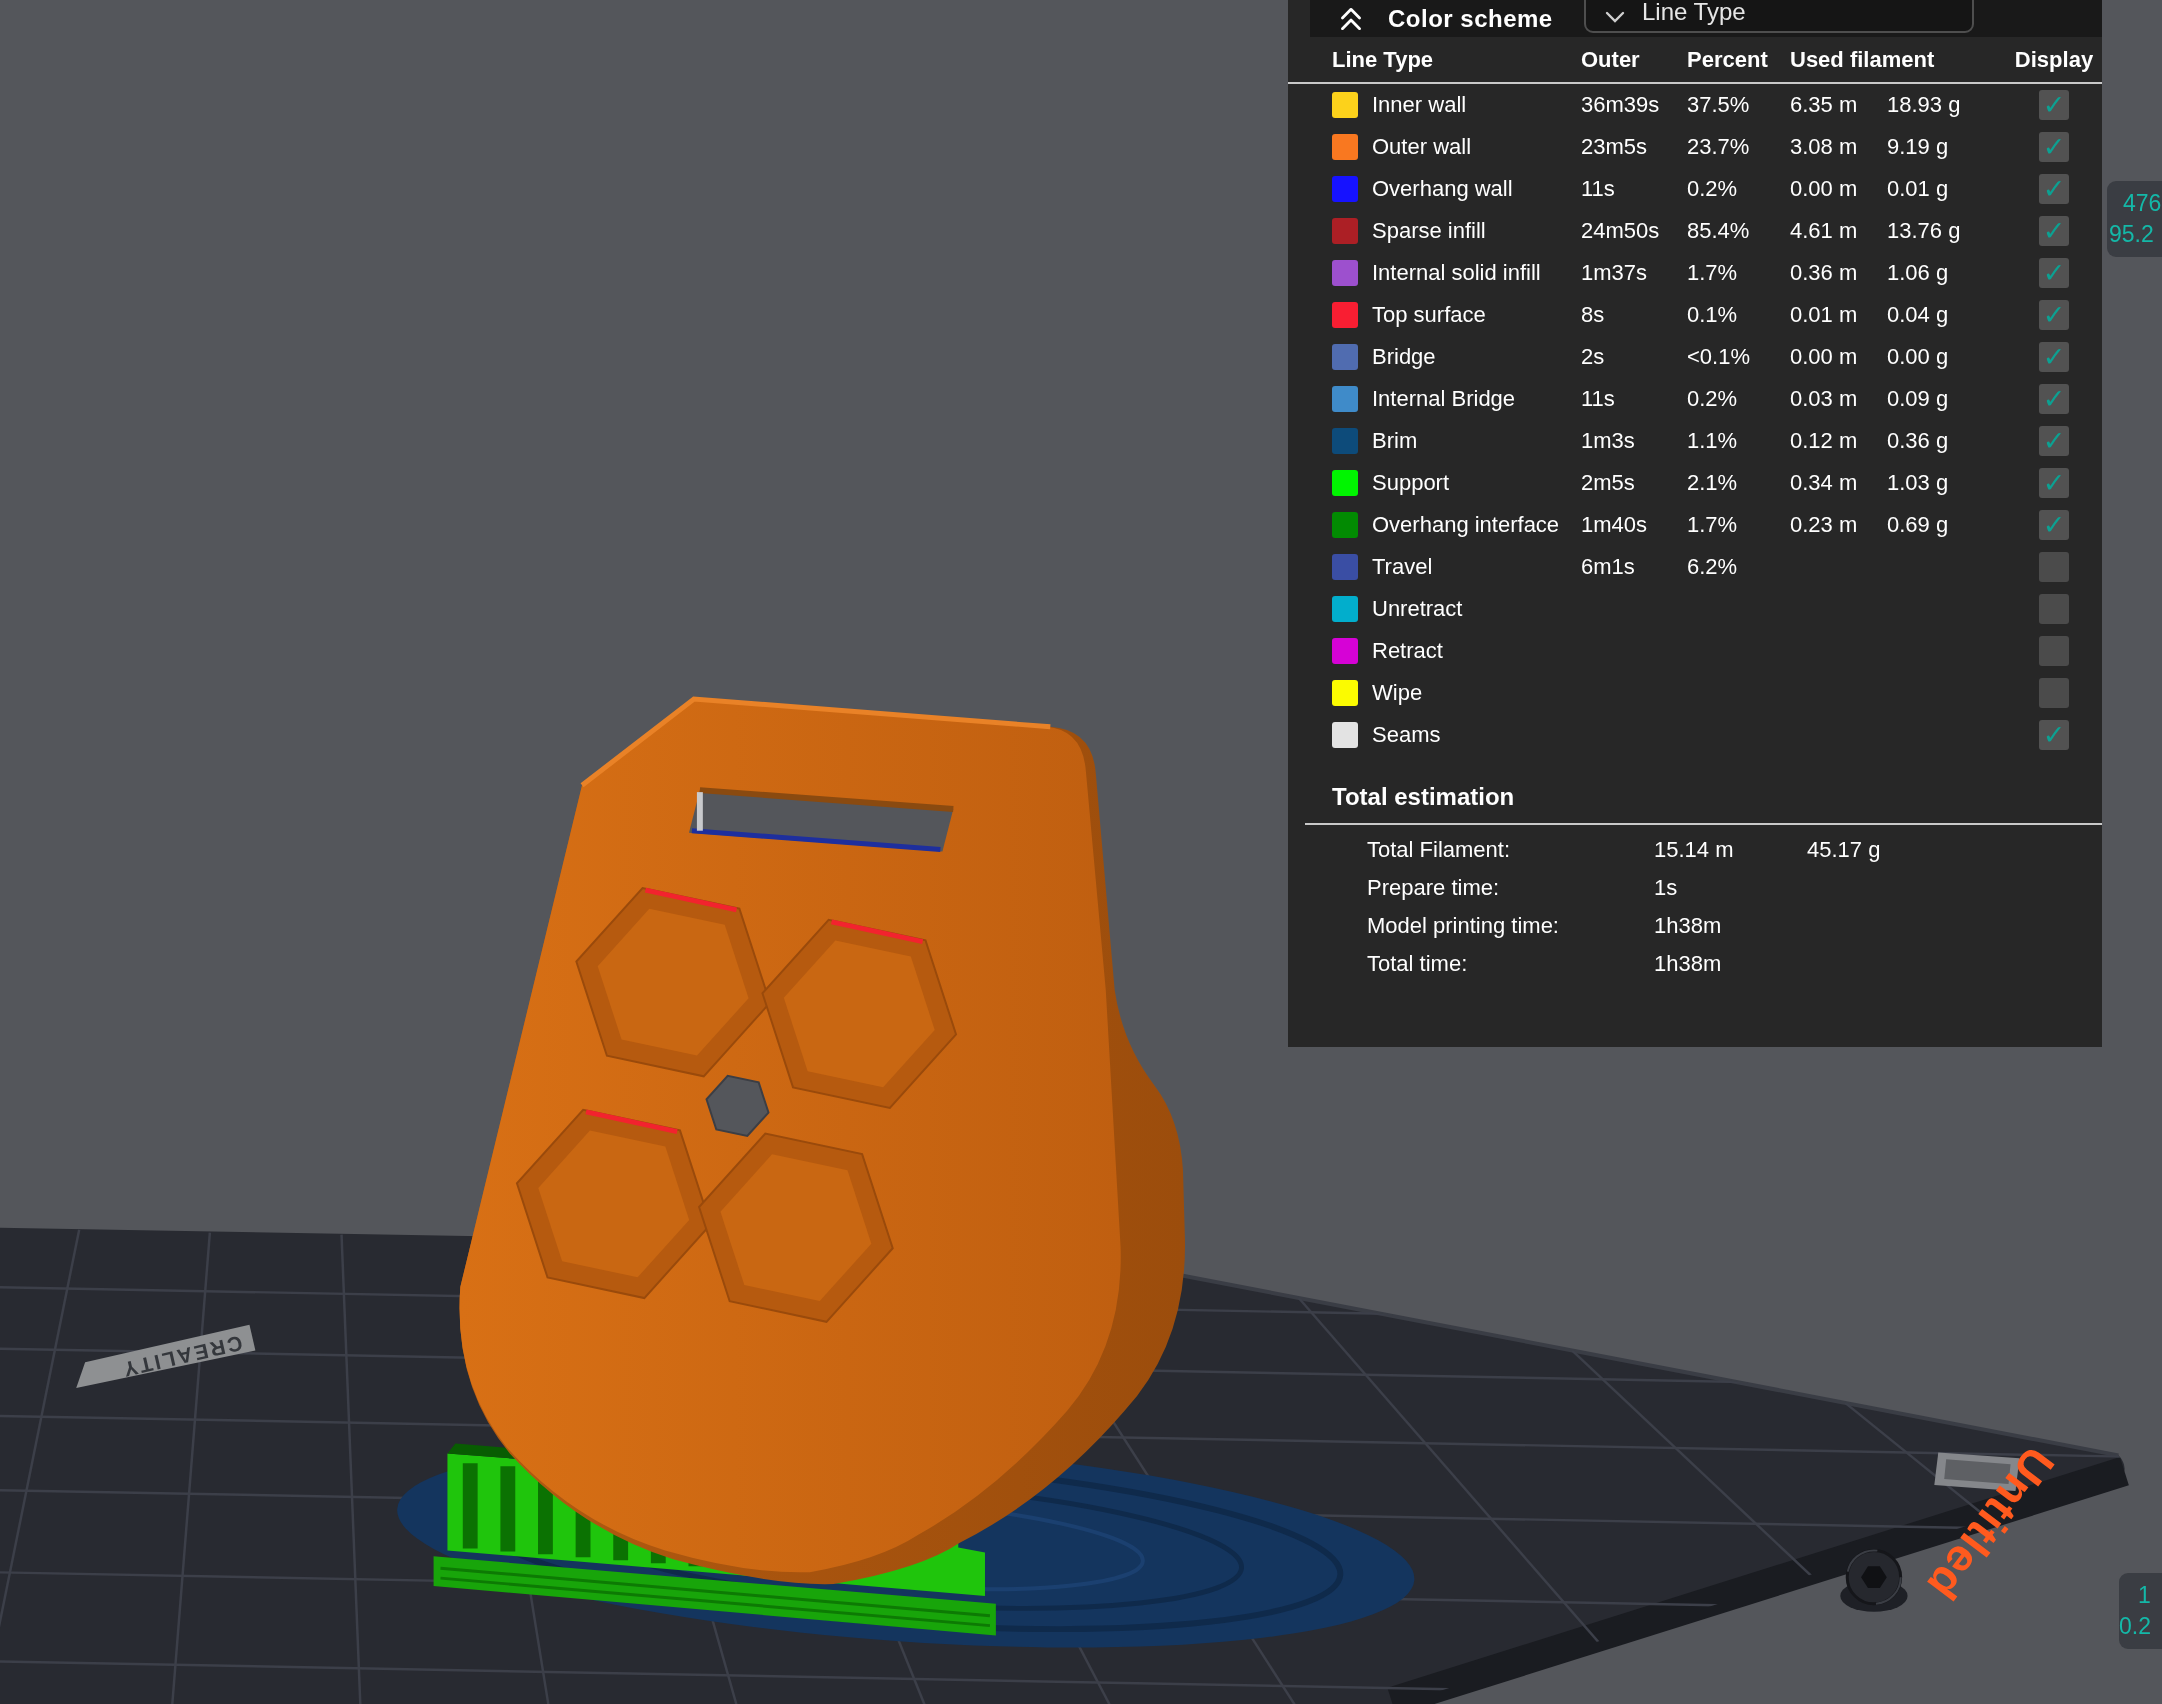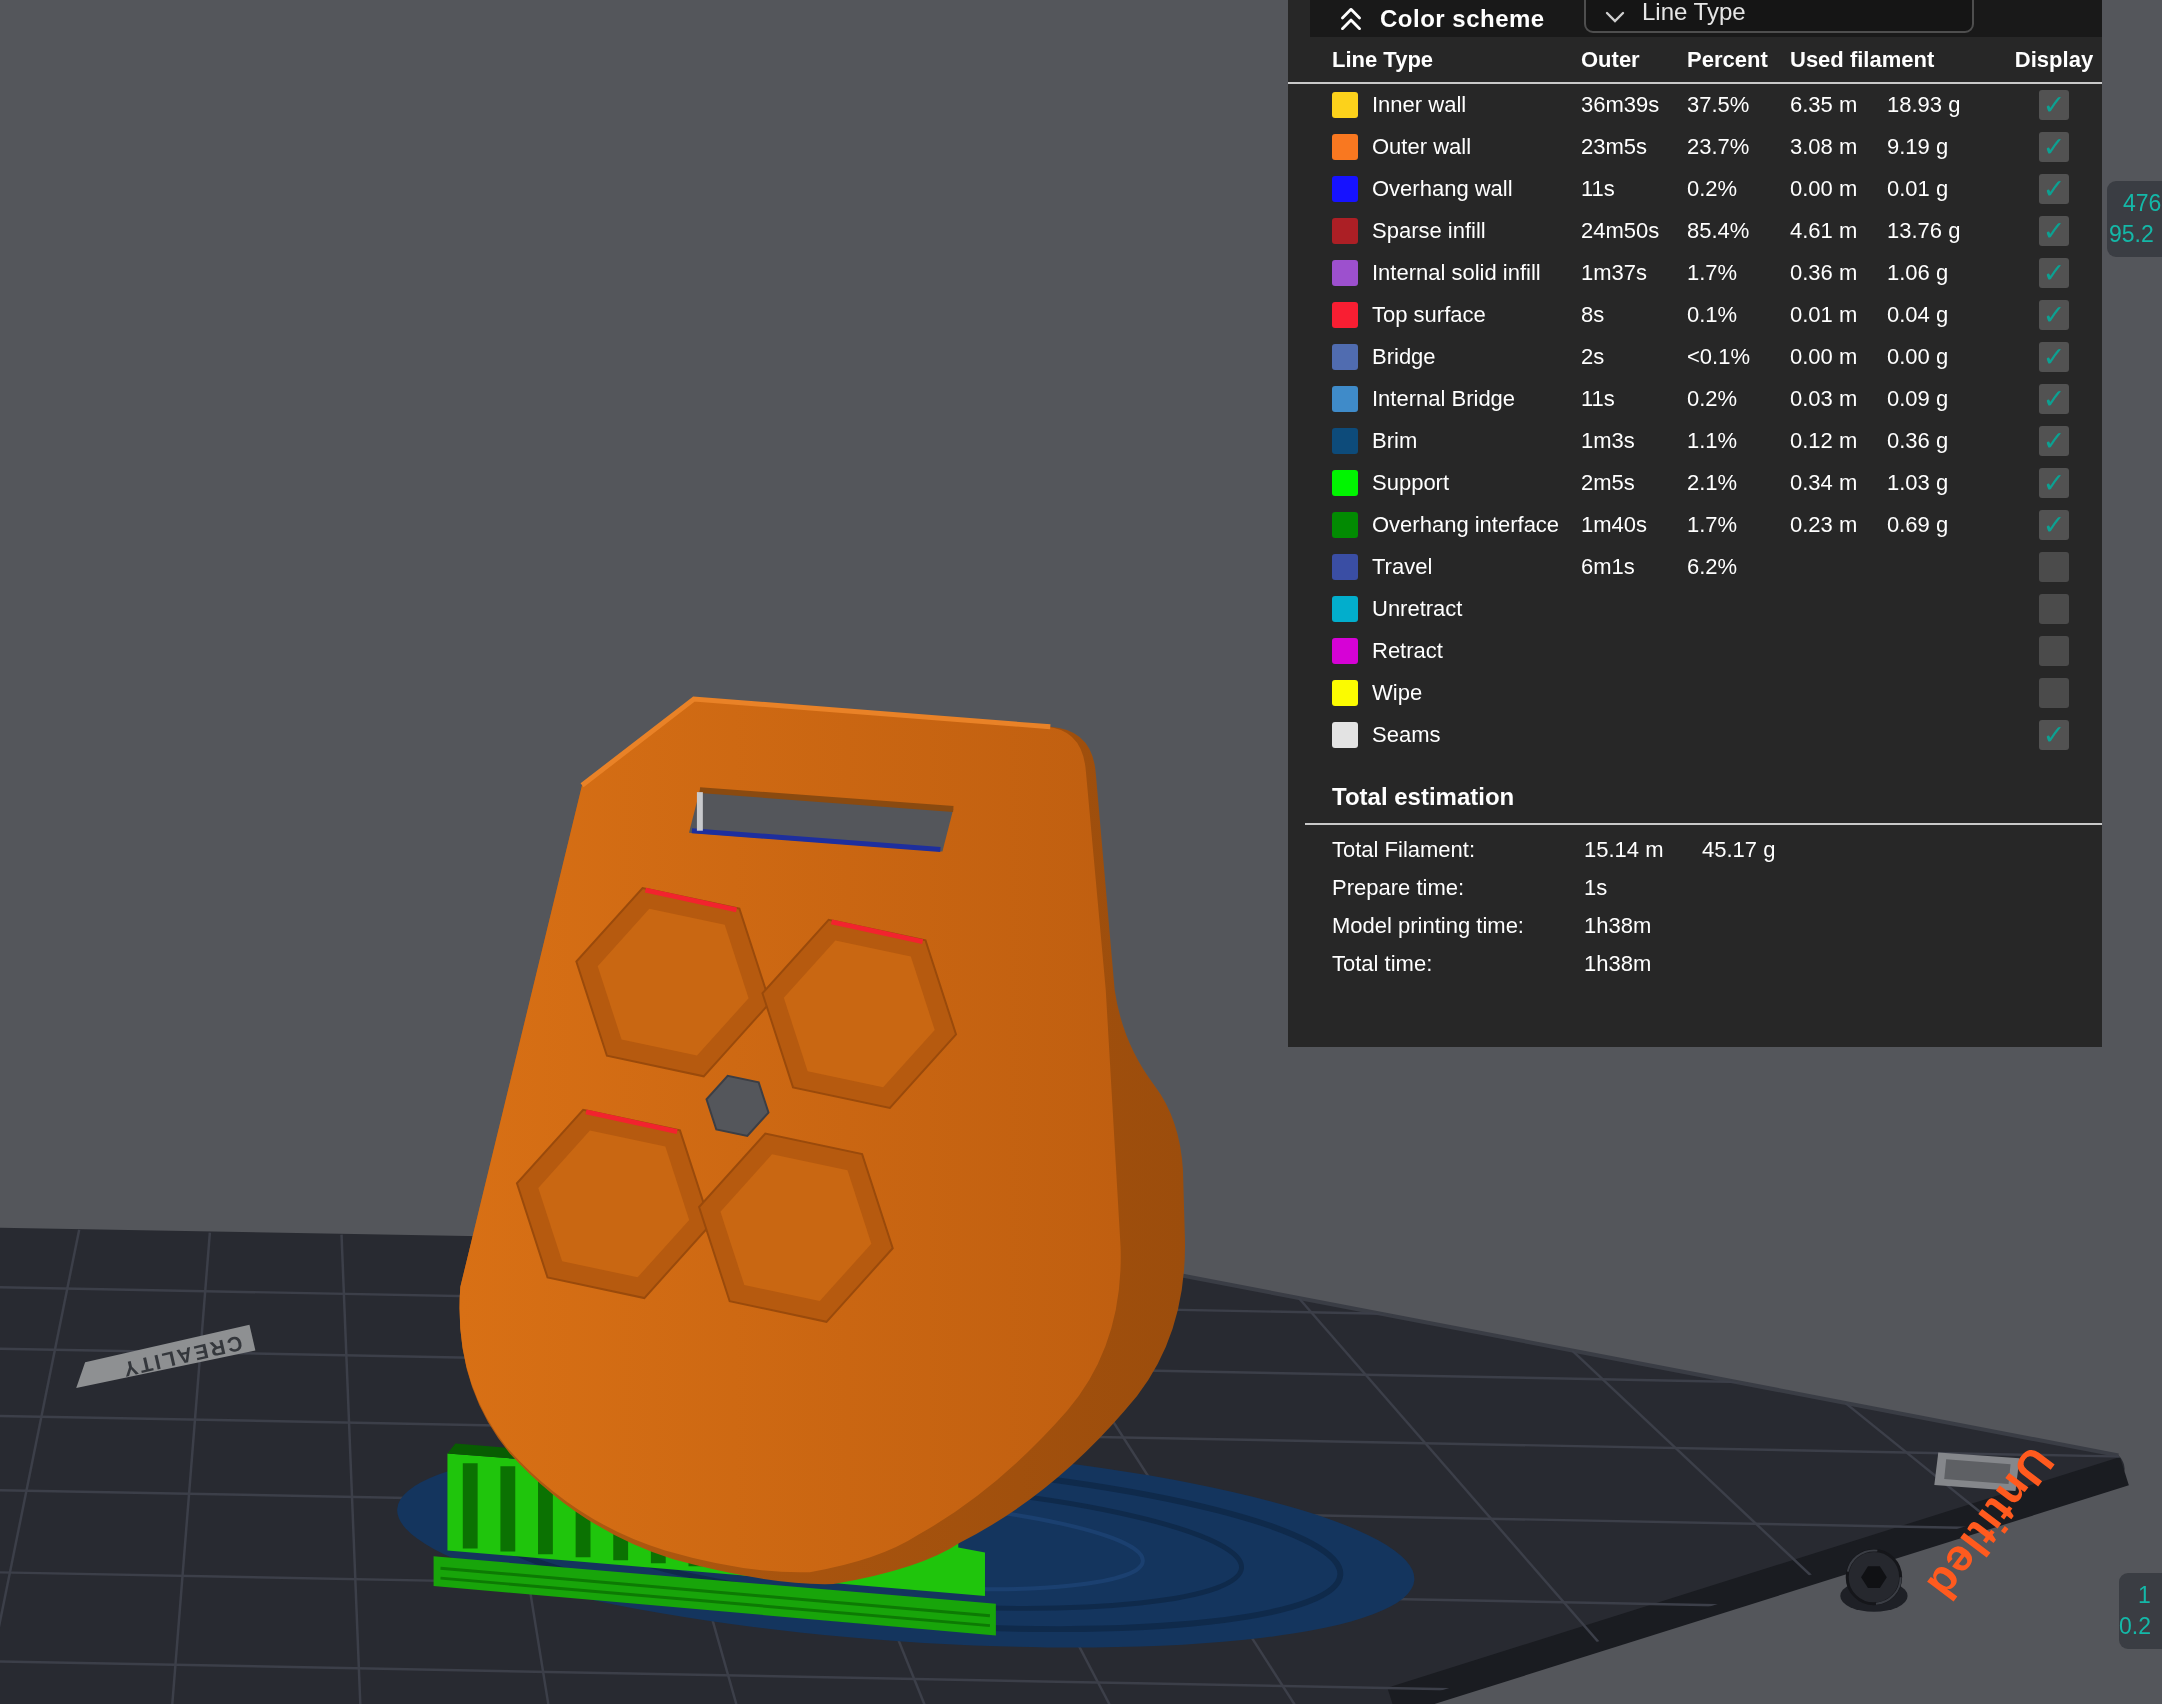--- a/index.html
+++ b/index.html
@@ -15,21 +15,21 @@
   
   .panel{
     position:absolute;left:1288px;top:0;width:814px;height:1047px;
     background:#272727;color:#fff;
   }
   .panel-headerbar{
     position:absolute;left:22px;top:0;right:0;height:37px;
     background:#191919;display:flex;align-items:center;
   }
   .collapse-icon{margin-left:24px;width:34px;height:30px;display:flex;align-items:center;justify-content:center;cursor:pointer;}
-  .panel-title{font-size:24px;font-weight:bold;margin-left:12px;letter-spacing:0.5px;}
+  .panel-title{font-size:24px;font-weight:bold;margin-left:20px;letter-spacing:0.5px;}
   .scheme-dropdown{
     position:absolute;left:274px;top:-13px;width:390px;height:46px;
     background:#151515;border:2px solid #4e4e4e;border-radius:9px;
     display:flex;align-items:flex-end;padding-bottom:5px;box-sizing:border-box;cursor:pointer;
   }
   .dd-chevron{margin-left:16px;width:26px;height:20px;}
   .dd-label{font-size:24px;color:#e6e6e6;margin-left:14px;font-weight:400;}
 
   .legend-table{position:absolute;left:0;top:37px;right:0;}
   .lrow{
@@ -46,21 +46,21 @@
     width:30px;height:30px;border-radius:3px;background:#525252;margin:0 auto;
     display:flex;align-items:center;justify-content:center;cursor:pointer;
   }
   .checkbox .check{display:none;font-size:27px;font-weight:bold;color:#0CA192;line-height:1;}
   .checkbox[data-checked="true"] .check{display:block;}
   .checkbox[data-checked="false"]{background:#4b4b4b;}
 
   .total-section{position:absolute;left:0;top:783px;right:0;}
   .total-title{font-size:24px;font-weight:bold;margin:0 7px 12px 44px;}
   .total-sep{border-top:2px solid #c9c9c9;margin:0 0 6px 17px;}
-  .trow{display:grid;grid-template-columns:44px 252px 118px auto;height:38px;align-items:center;}
+  .trow{display:grid;grid-template-columns:44px 252px 118px auto;height:38px;align-items:center;gap:35px;}
   .trow .cell{grid-column:auto;}
 
   
   .badge{
     position:absolute;background:#3A3D43;border-radius:9px;
     color:#14B8A8;font-size:23px;line-height:31px;padding:7px 10px 7px 0;
     white-space:nowrap;
   }
   .badge .b1,.badge .b2{display:block;}
   #badge-top{left:2107px;top:181px;width:109px;}

